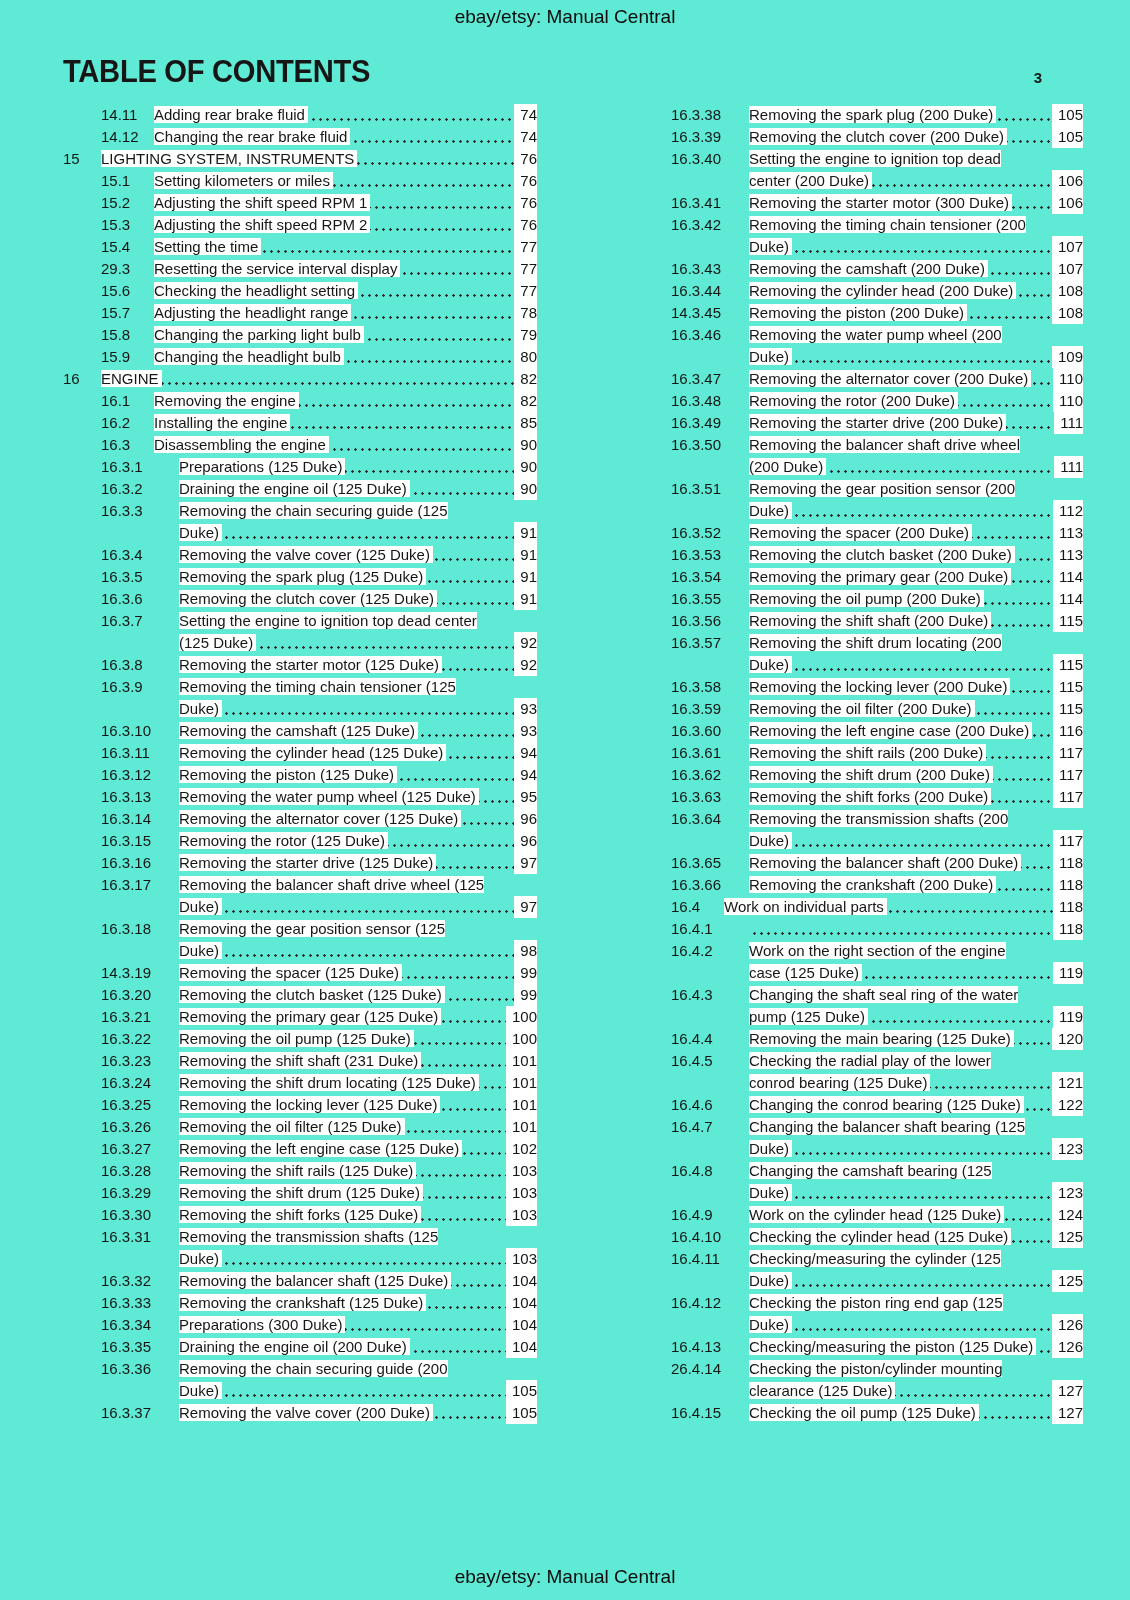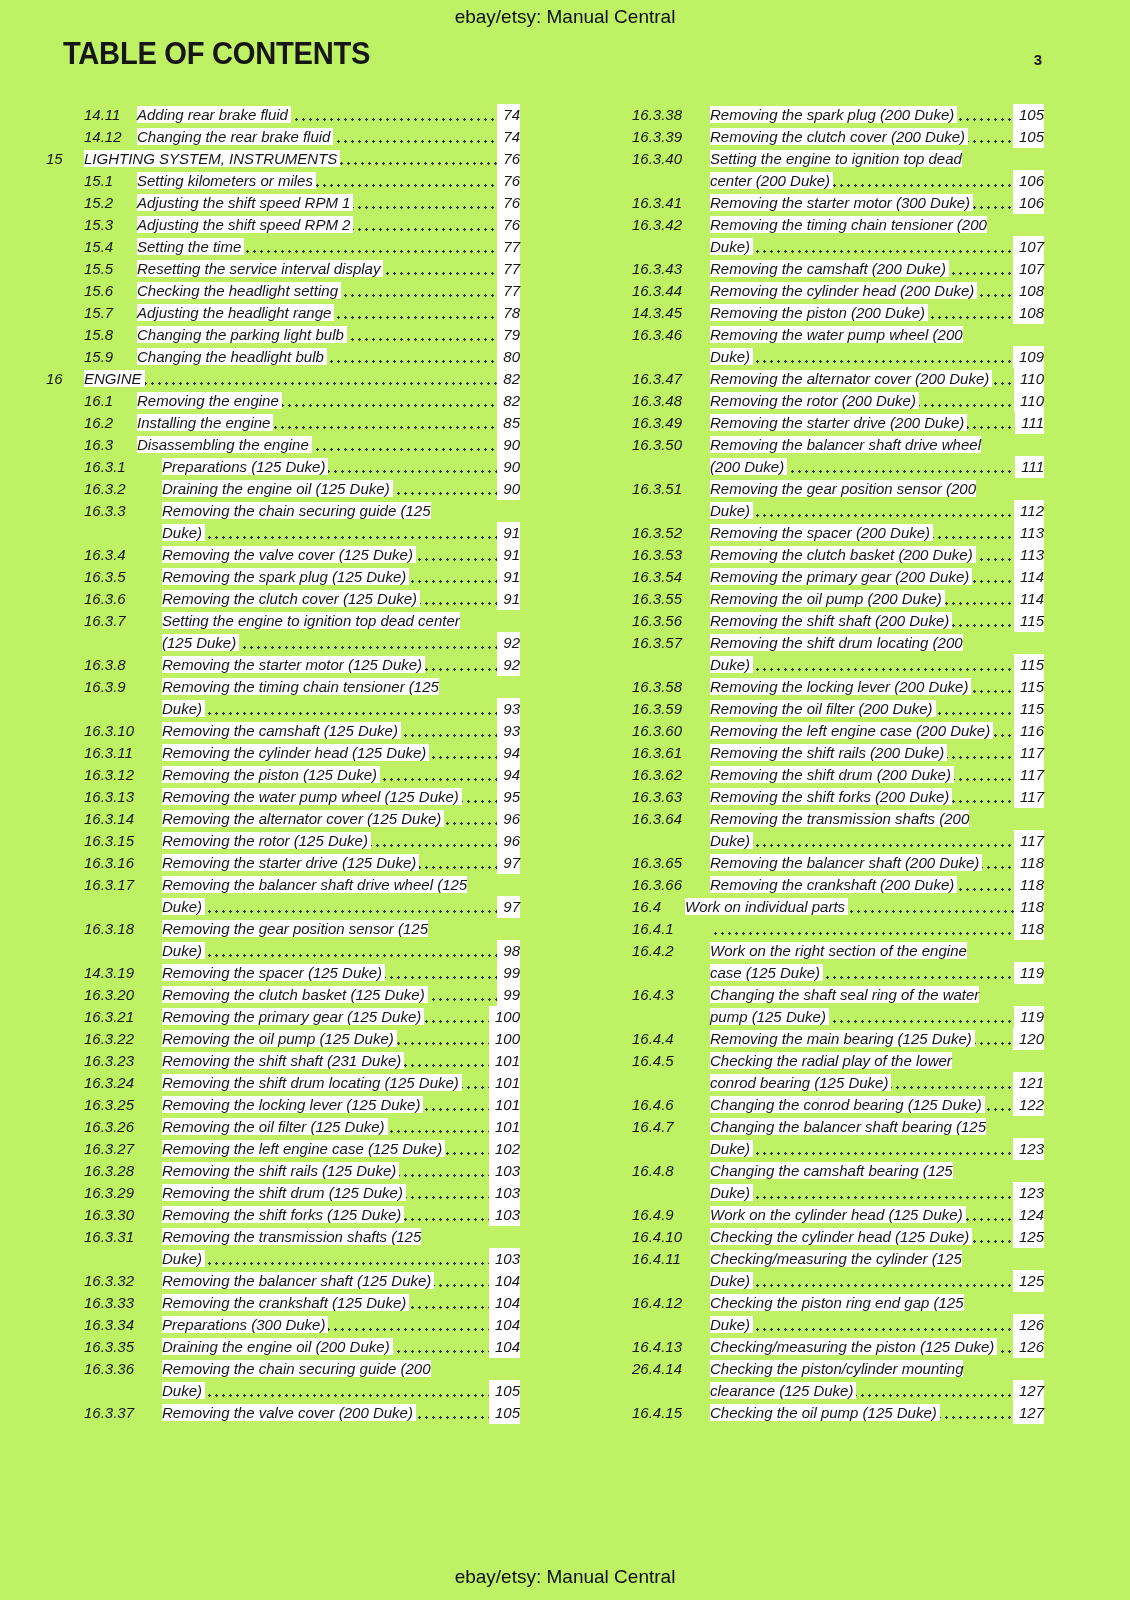--- a/index.html
+++ b/index.html
@@ -1,34 +1,34 @@
 <!DOCTYPE html>
 <html><head>
 <meta charset="utf-8">
 <style>
   html,body{margin:0;padding:0;}
   body{
     width:1130px;height:1600px;background:#ffffff;
     font-family:"Liberation Sans",sans-serif;color:#161616;
     overflow:hidden;
   }
-  .sheet{position:relative;width:1130px;height:1600px;background:#bef264;}
+  .sheet{position:relative;width:1130px;height:1600px;background:#5eead4;}
   .banner{position:absolute;left:0;right:0;text-align:center;font-size:19px;color:#0d0d0d;}
   .banner-top{top:6px;}
   .banner-bottom{bottom:12px;}
   .title-row{
-    position:absolute;top:36px;left:63px;right:88px;
+    position:absolute;top:54px;left:63px;right:88px;
     display:flex;justify-content:space-between;align-items:flex-end;
   }
   .doc-title{
     font-size:31px;font-weight:700;letter-spacing:-0.3px;
     transform:scaleX(0.94);transform-origin:left bottom;white-space:nowrap;
   }
   .page-num{font-size:15px;font-weight:700;padding-bottom:4px;}
-  .columns{position:absolute;top:104px;left:46px;display:flex;gap:74px;font-style:italic;}
+  .columns{position:absolute;top:104px;left:63px;display:flex;gap:96px;}
   .col-left{width:474px;}
   .col-right{width:450px;}
   .entry{display:flex;font-size:15px;line-height:22px;}
   .entry .num{flex:none;}
   .lv1 .num{width:38px;}
   .lv2,.lv3{margin-left:38px;}
   .lv2 .num{width:53px;}
   .lv3 .num{width:78px;}
   .body{
     flex:1 1 auto;min-width:0;position:relative;
@@ -98,21 +98,21 @@
     </span>
   </div>
         <div class="entry lv2">
     <span class="num">15.4</span>
     <span class="body">
       <span class="t">Setting the time</span>
       <span class="pg">77</span>
     </span>
   </div>
         <div class="entry lv2">
-    <span class="num">15.5</span>
+    <span class="num">29.3</span>
     <span class="body">
       <span class="t">Resetting the service interval display</span>
       <span class="pg">77</span>
     </span>
   </div>
         <div class="entry lv2">
     <span class="num">15.6</span>
     <span class="body">
       <span class="t">Checking the headlight setting</span>
       <span class="pg">77</span>

